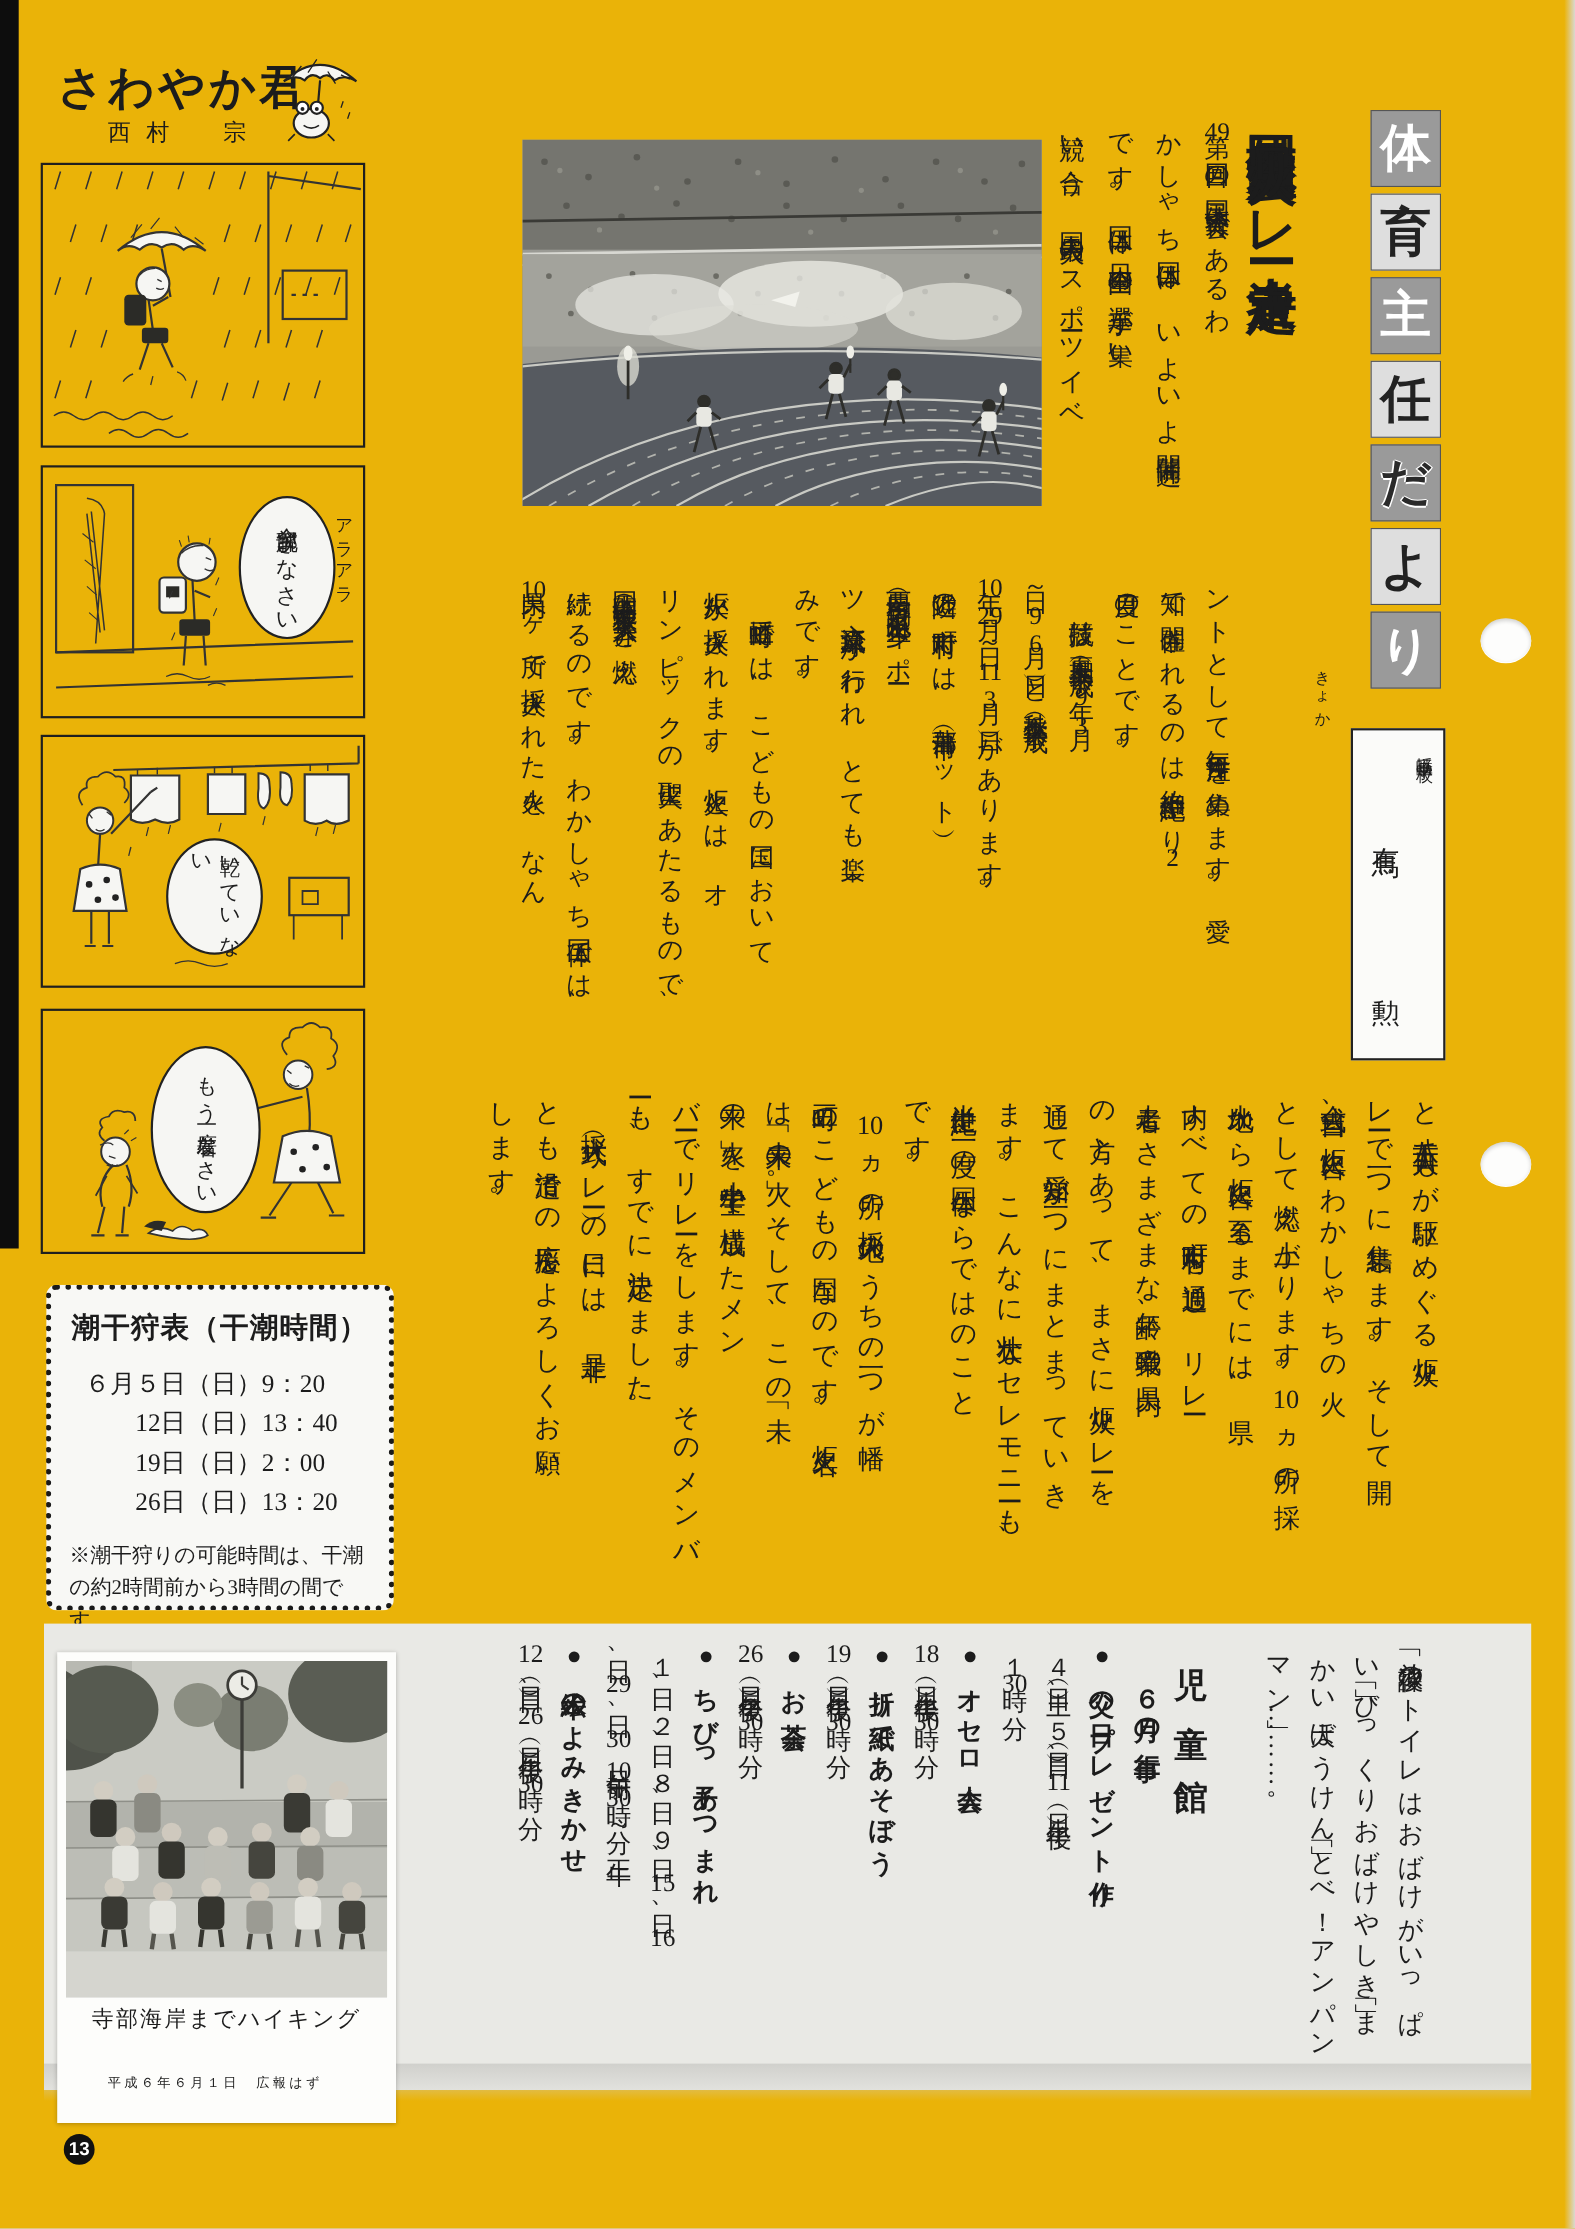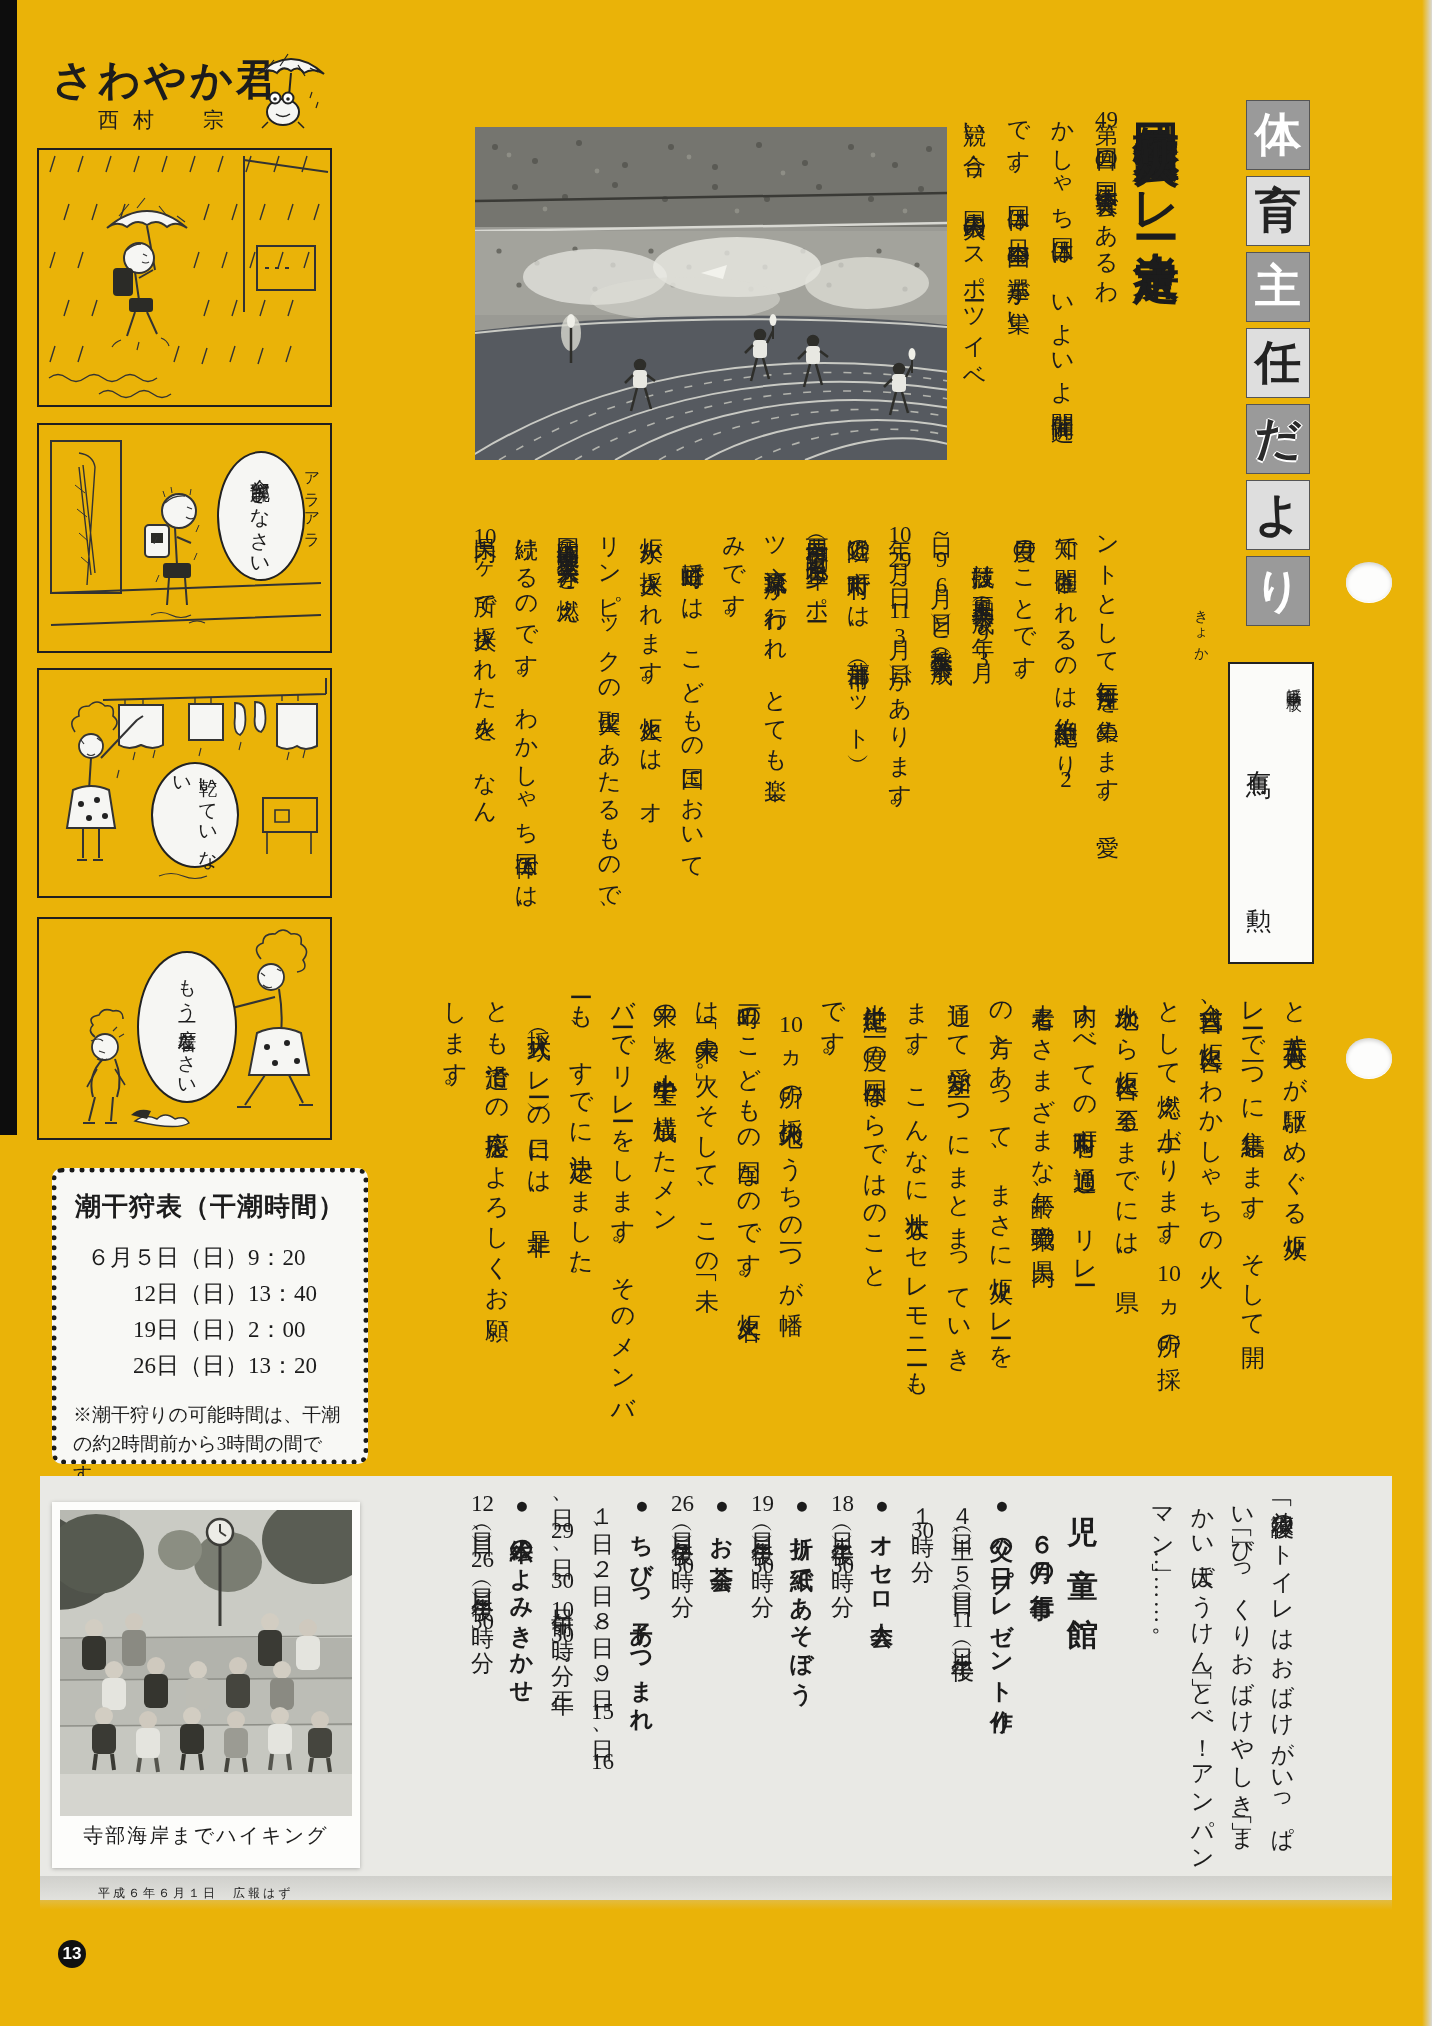--- a/index.html
+++ b/index.html
@@ -25,21 +25,21 @@
   #panel1{top:148px;height:255px;}
   #panel2{top:423px;height:226px;}
   #panel3{top:668px;height:226px;}
   #panel4{top:917px;height:219px;}
   .bubble{position:absolute;border:2px solid #222;border-radius:50%;background:#f6f6f3;
         display:flex;align-items:center;justify-content:center;
         font-family:"Liberation Sans","DejaVu Sans",sans-serif;}
   .bubble .v{letter-spacing:2px;}
   #p2-side{left:262px;top:36px;font-size:16px;font-family:"Liberation Sans",sans-serif;letter-spacing:2px;}
   
-  #tide{left:52px;top:1168px;width:316px;height:296px;border:5px dotted #1a1a1a;
+  #tide{left:42px;top:1168px;width:316px;height:296px;border:5px dotted #1a1a1a;
         border-radius:10px;box-sizing:border-box;padding:16px 12px 10px;background:#f8f8f5;}
   #tide-title{text-align:center;font-size:26px;font-weight:bold;letter-spacing:1px;}
   #tide-rows{margin-top:16px;}
   .trow{display:flex;justify-content:center;font-size:23px;line-height:36px;}
   .tdate{width:168px;text-align:right;}
   .ttime{width:92px;}
   #tide-note{margin-top:16px;font-size:19px;line-height:1.55;padding:0 4px;}
   
   #photo1{left:475px;top:127px;width:472px;height:333px;background:#8c8c86;}
   #photo1-caption{left:475px;top:466px;width:472px;text-align:center;font-size:20px;letter-spacing:1px;}
@@ -68,21 +68,21 @@
   #graypanel{left:40px;top:1476px;width:1352px;height:424px;background:#e9e9e5;}
   #grayfade{left:40px;top:1876px;width:1352px;height:34px;
         background:linear-gradient(to bottom,#d0d0cc,rgba(233,233,229,0));}
   #jidokan{right:130px;top:1492px;height:482px;font-size:23px;letter-spacing:2px;line-height:40px;}
   #jidokan .vline{line-height:40px;}
   .jd-title{font-family:"Liberation Sans",sans-serif;font-weight:bold;font-size:31px;letter-spacing:10px;}
   .jd-sub{font-family:"Liberation Sans",sans-serif;font-weight:bold;font-size:24px;}
   .jd-bullet{font-family:"Liberation Sans",sans-serif;font-weight:bold;font-size:23px;}
   .jd-time{}
   
-  #photo2{left:52px;top:1502px;width:308px;height:366px;background:#fdfdfb;
+  #photo2{left:52px;top:1502px;width:308px;height:428px;background:#fdfdfb;
         box-shadow:0 1px 4px rgba(0,0,0,.25);padding:8px;box-sizing:border-box;}
   #photo2-caption{width:100%;text-align:center;font-size:20px;margin-top:6px;letter-spacing:2px;}
   
   #pagenum{left:58px;top:1940px;width:28px;height:28px;border-radius:50%;background:#111;color:#fff;
         display:flex;align-items:center;justify-content:center;font-size:17px;font-weight:bold;
         font-family:"Liberation Sans",sans-serif;}
   #footer-text{left:98px;top:1885px;font-size:12px;letter-spacing:3px;
         font-family:"Liberation Sans","DejaVu Sans",sans-serif;}
   svg{display:block;}
 </style>

